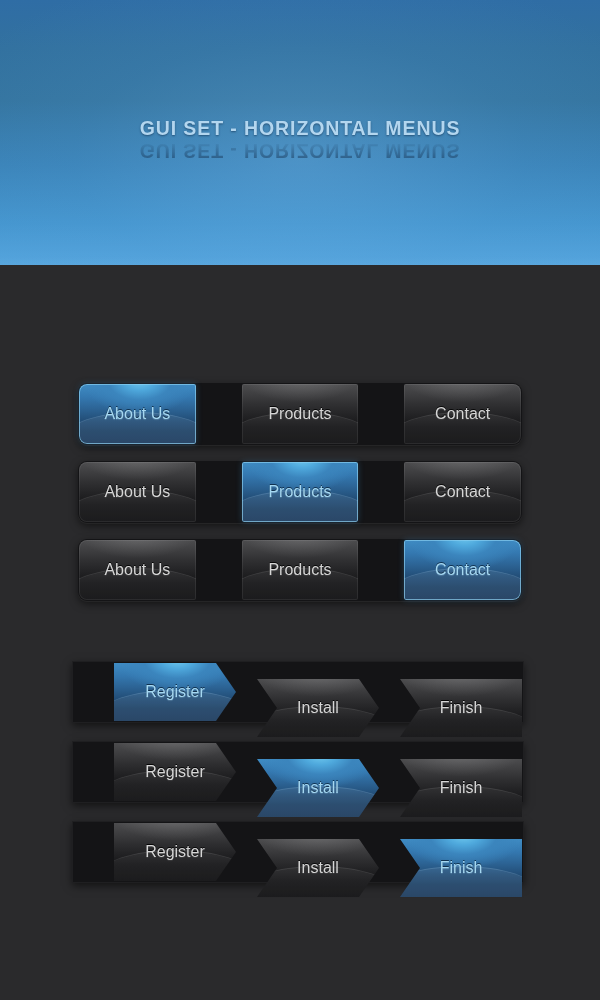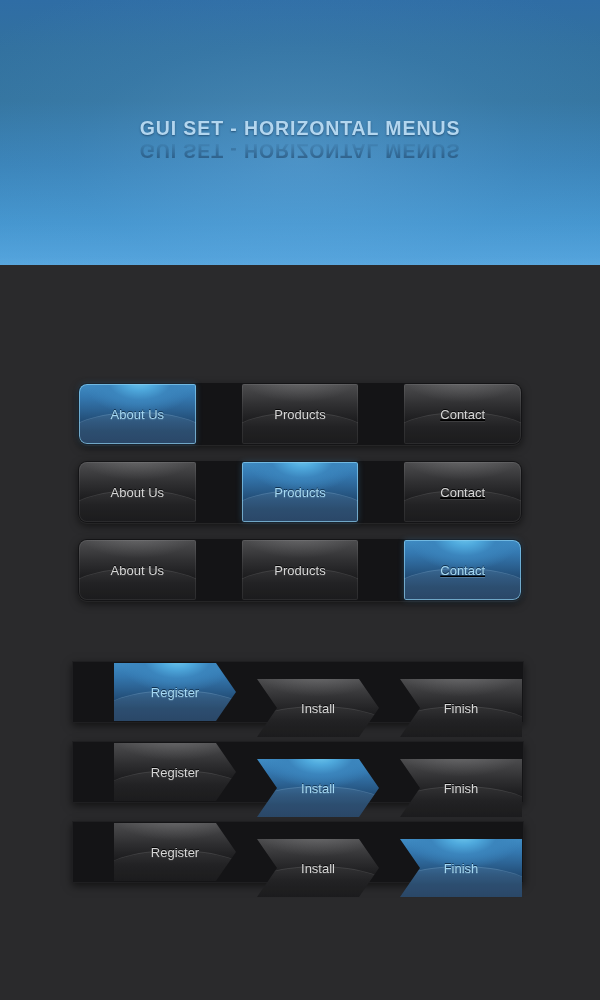--- a/index.html
+++ b/index.html
@@ -58,21 +58,21 @@
   }
 
   
   .seg {
     position:relative; overflow:hidden;
     display:flex; align-items:center; justify-content:center;
     height:100%;
   }
   .seg .lbl {
     position:relative; z-index:6;
-    font-size:13px; font-weight:normal;
+    font-size:16px; font-weight:normal;
     white-space:nowrap;
   }
   
   .seg::after {
     content:""; position:absolute; z-index:4;
     left:-12%; right:-12%; top:46%; height:140%;
     border-radius:50% 50% 0 0 / 26px 26px 0 0;
     background:rgba(255,255,255,0.055);
     border-top:1px solid rgba(255,255,255,0.085);
     pointer-events:none;
@@ -125,21 +125,21 @@
     display:flex;
     padding:1px;
   }
   .tabbar .cell { position:relative; flex:1 1 0; height:100%; }
   .tabbar .cell + .cell { margin-left:2px;padding-left:44px; }
   .tabbar .cell .seg {
     border-radius:2px;
     box-shadow:inset 0 0 0 1px rgba(255,255,255,0.075);
   }
   .tabbar .cell:first-child .seg { border-radius:8px 2px 2px 8px; }
-  .tabbar .cell:last-child  .seg { border-radius:2px 8px 8px 2px;text-decoration:underline; }
+  .tabbar .cell:last-child  .seg { border-radius:2px 8px 8px 2px; }
   .tabbar .cell .seg.blue {
     box-shadow:inset 0 0 0 1px rgba(135,205,240,0.70),
                0 0 6px rgba(70,150,210,0.30);
   }
 
   #tabbar1 { top:383px; }
   #tabbar2 { top:461px; }
   #tabbar3 { top:539px; }
 
   

